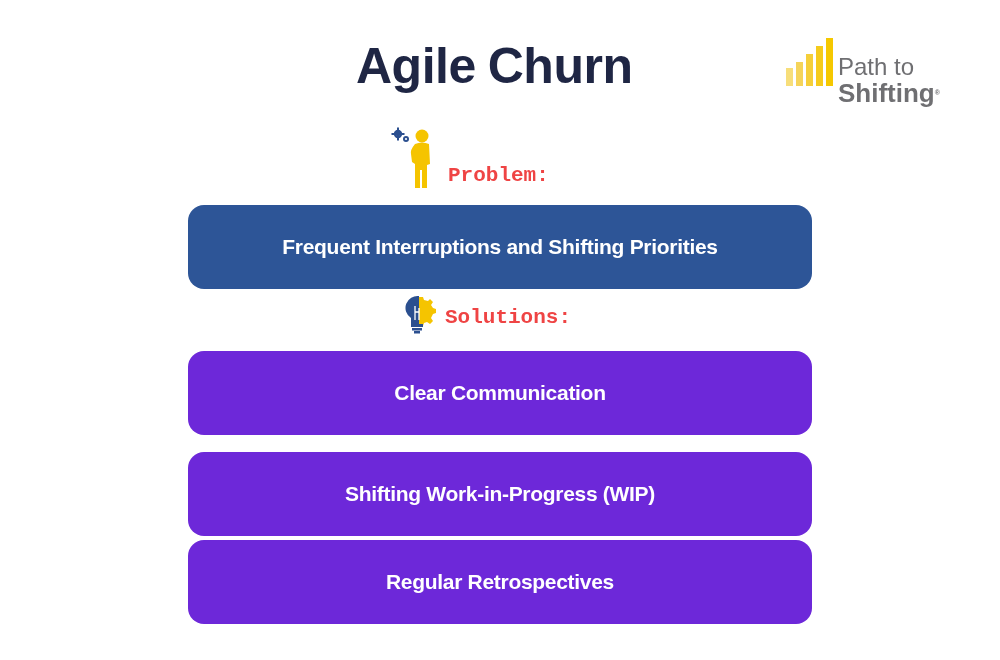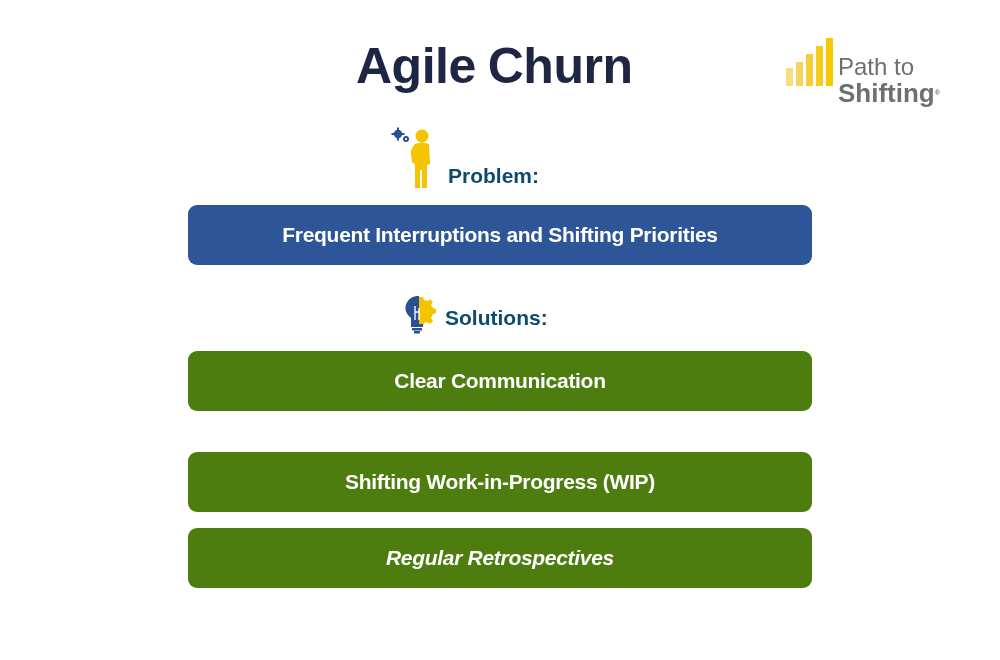--- a/index.html
+++ b/index.html
@@ -15,27 +15,27 @@
     .logo { position: absolute; left: 786px; top: 38px; width: 160px; height: 60px; }
     .logo-bars { position: absolute; left: 0; top: 0; width: 48px; height: 52px; }
     .logo-text { position: absolute; left: 52px; top: 16px; line-height: 26px; }
     .logo-l1 { font-size: 24px; color: #6f6f72; font-weight: 400; display: block; }
     .logo-l2 { font-size: 26px; color: #6f6f72; font-weight: 700; display: block; }
     .logo-reg { font-size: 7px; color: #6f6f72; vertical-align: top; }
 
     .section-head { position: absolute; display: flex; align-items: flex-end; }
     .problem-head { left: 390px; top: 126px; }
     .solutions-head { left: 403px; top: 294px; }
-    .section-label { font-size: 21px; font-weight: 700; color: #0c4a6e; line-height: 24px; }
+    .section-label { font-size: 21px; font-weight: 700; color: #ef4444; line-height: 24px; font-family: Liberation Mono, monospace; }
     .problem-head .section-label { margin-left: 10px; margin-bottom: 2px; }
     .solutions-head .section-label { margin-left: 8px; margin-bottom: 4px; }
 
-    .card { position: absolute; left: 188px; width: 624px; height: 60px; border-radius: 9px; display: flex; align-items: center; justify-content: center; color: #ffffff; font-weight: 700; font-size: 21px; letter-spacing: -0.3px; }
+    .card { position: absolute; left: 188px; width: 624px; height: 84px; border-radius: 16px; display: flex; align-items: center; justify-content: center; color: #ffffff; font-weight: 700; font-size: 21px; letter-spacing: -0.3px; }
     .card.problem { background: #2d5597; top: 205px; }
-    .card.solution { background: #4d7c0f; }
+    .card.solution { background: #6d28d9; }
   </style>
 </head>
 <body>
 
 <div class="title-wrap">
   <div class="title">
     <span class="w1">Agile</span><span class="w2">Churn</span>
   </div>
 </div>
 
@@ -86,15 +86,15 @@
   </svg>
   <span class="section-label">Solutions:</span>
 </div>
 
 <div class="card solution" style="top:351px;">
   <span>Clear Communication</span>
 </div>
 <div class="card solution" style="top:452px;">
   <span>Shifting Work-in-Progress (WIP)</span>
 </div>
-<div class="card solution" style="top:528px;font-style:italic;">
+<div class="card solution" style="top:540px;">
   <span>Regular Retrospectives</span>
 </div>
 
 </body></html>

